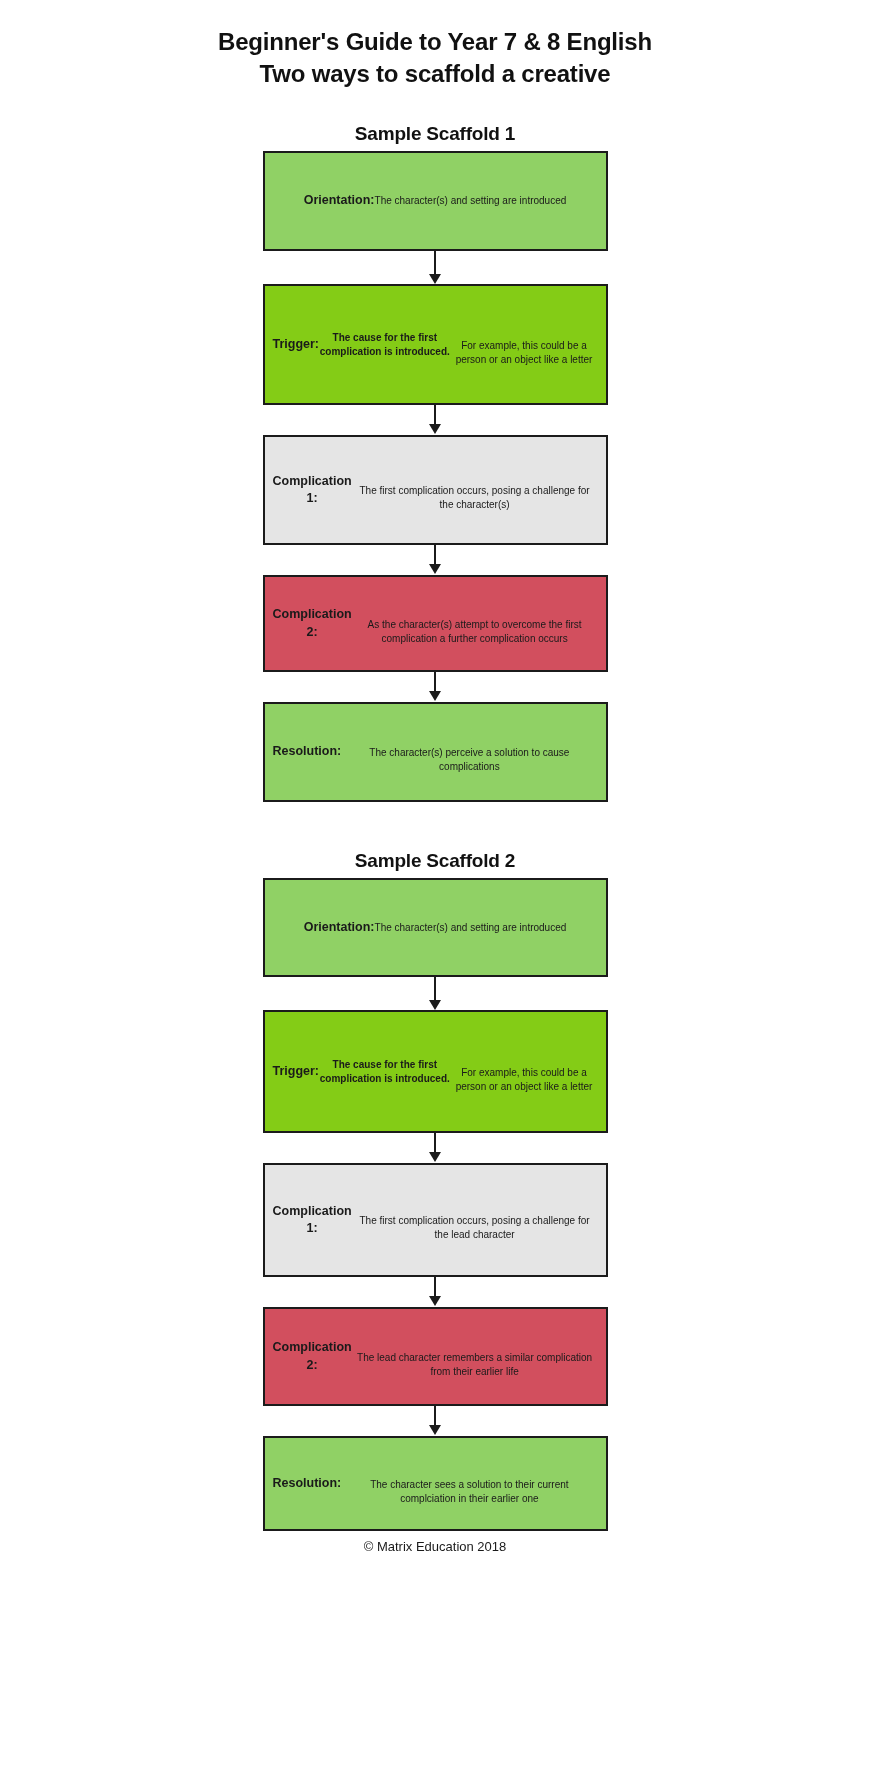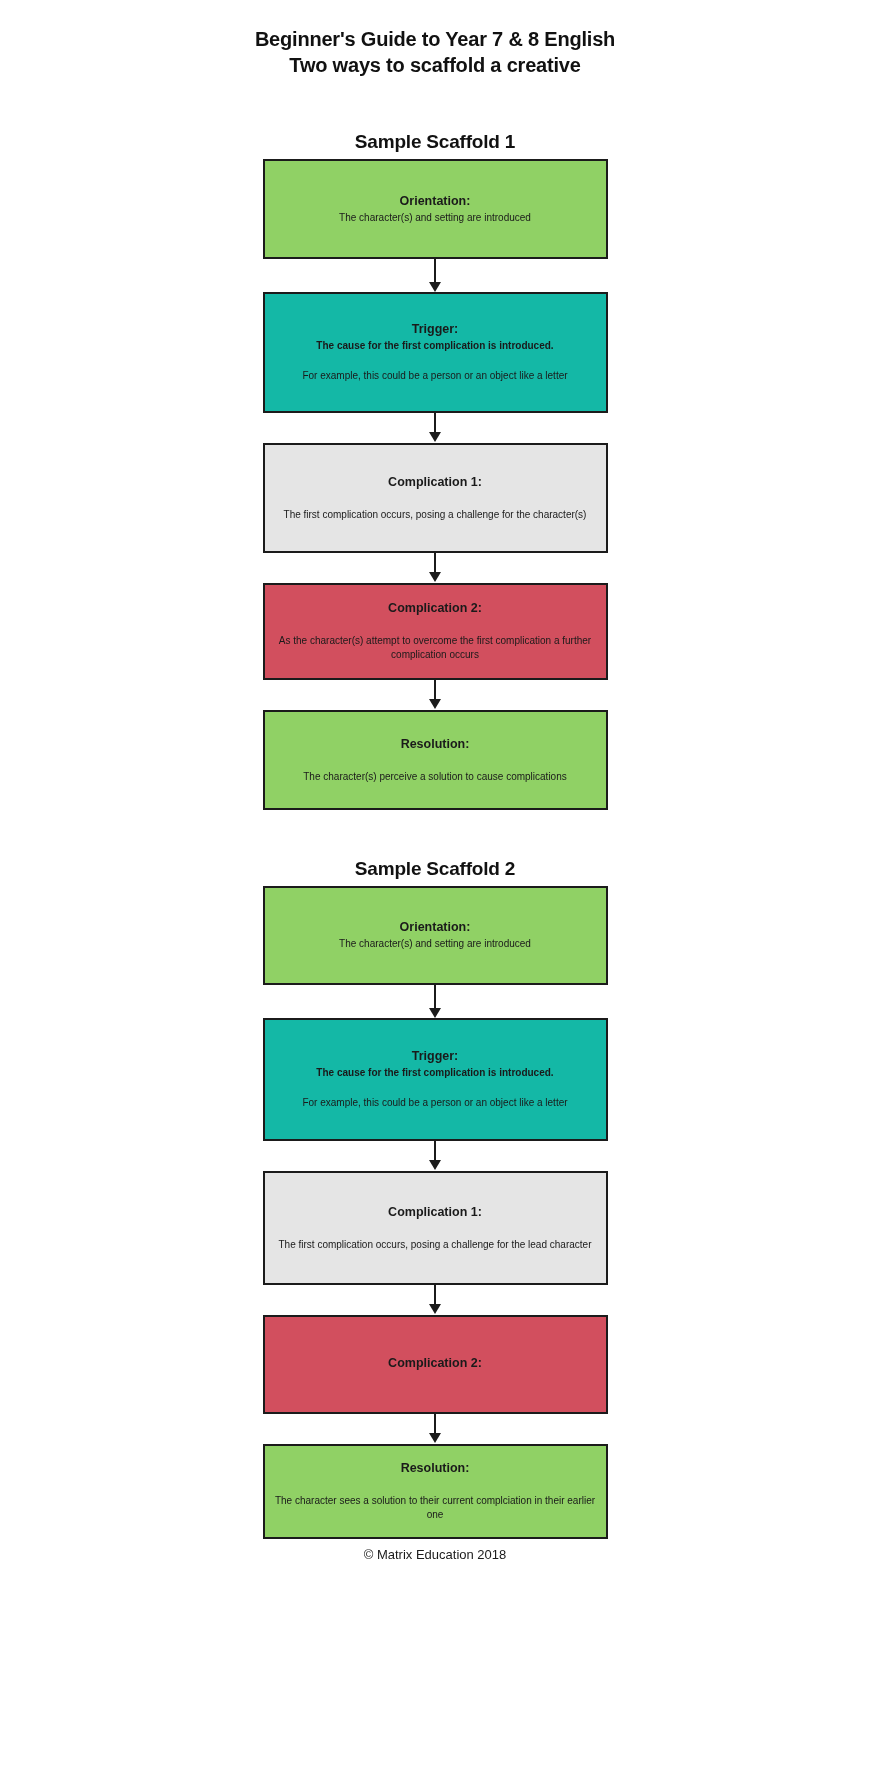--- a/index.html
+++ b/index.html
@@ -19,46 +19,45 @@
     width: 870px;
     min-height: 1774px;
     box-sizing: border-box;
     padding-top: 26px;
   }
   .title-block {
     text-align: center;
     padding: 0 40px;
   }
   .title-line {
-    font-size: 20px;
+    font-size: 24px;
     font-weight: bold;
     line-height: 1.32;
     letter-spacing: -0.2px;
     color: #111111;
   }
   .scaffold {
     width: 345px;
     margin: 0 auto;
   }
   .scaffold-heading {
     text-align: center;
     font-size: 19px;
     font-weight: bold;
     color: #111111;
     margin-bottom: 6px;
     letter-spacing: -0.2px;
   }
-  .scaffold-1 { margin-top: 52px; }
+  .scaffold-1 { margin-top: 34px; }
   .scaffold-2 { margin-top: 48px; }
 
   .node {
     border: 2px solid #1b1b1b;
     box-sizing: border-box;
     display: flex;
-    flex-direction: column;
     align-items: center;
     justify-content: center;
     text-align: center;
     padding: 10px 8px;
   }
   .node-title {
     font-size: 12.5px;
     font-weight: bold;
     line-height: 1.42;
     margin: 0;
@@ -70,21 +69,21 @@
     margin: 0;
   }
   .node-body.bold {
     font-weight: bold;
   }
   .node-body.spaced {
     margin-top: 16px;
   }
 
   .c-green  { background: #90d165; }
-  .c-yellow { background: #14b8a6; }
+  .c-yellow { background: #84cc16; }
   .c-orange { background: #e5e5e5; }
   .c-red    { background: #d24f5e; }
 
   .h-orientation   { height: 100px; }
   .h-trigger       { height: 121px; }
   .h-complication1 { height: 110px; }
   .h-complication2 { height: 97px; }
   .h-resolution    { height: 100px; }
 
   .h-orientation-2   { height: 99px; }
@@ -219,20 +218,21 @@
       <div class="node-body spaced">The first complication occurs, posing a challenge for the lead character</div>
     </div>
 
     <div class="connector short">
       <div class="stem"></div>
       <div class="head"></div>
     </div>
 
     <div class="node c-red h-complication2-2">
       <div class="node-title">Complication 2:</div>
+      <div class="node-body spaced">The lead character remembers a similar complication from their earlier life</div>
     </div>
 
     <div class="connector short">
       <div class="stem"></div>
       <div class="head"></div>
     </div>
 
     <div class="node c-green h-resolution-2">
       <div class="node-title">Resolution:</div>
       <div class="node-body spaced">The character sees a solution to their current complciation in their earlier one</div>

